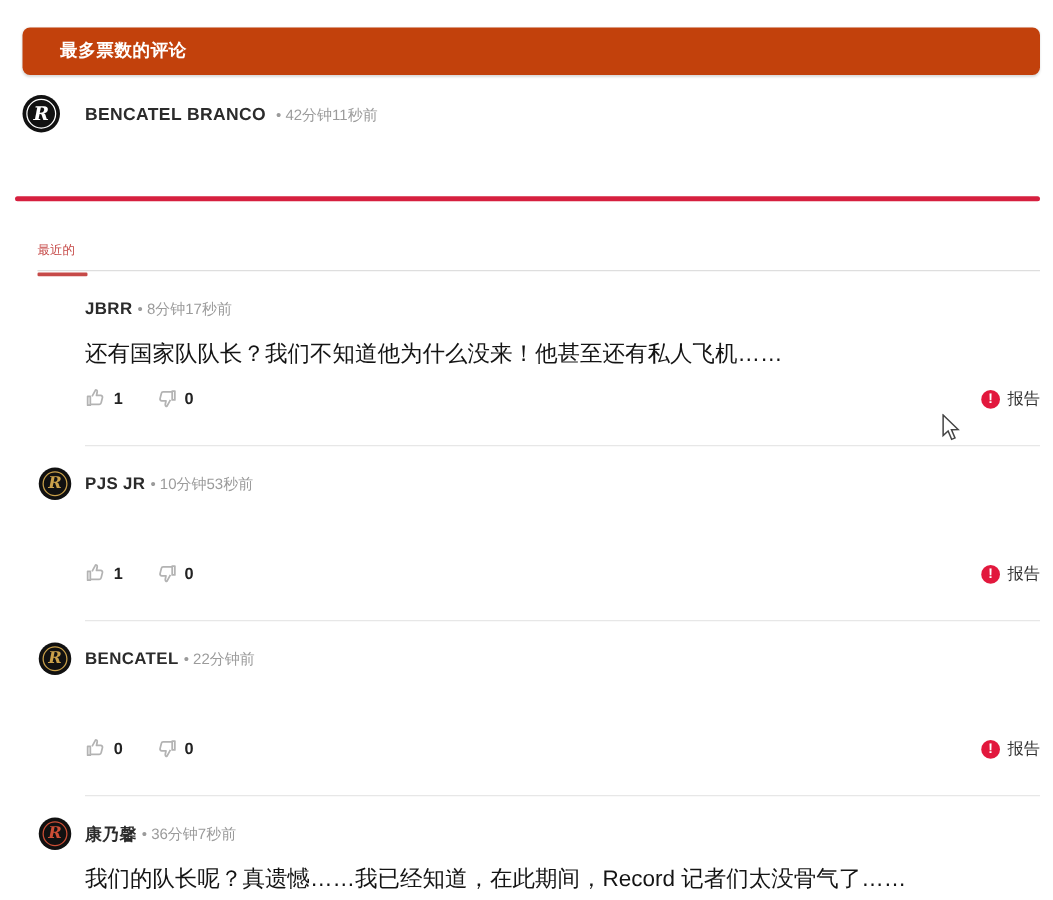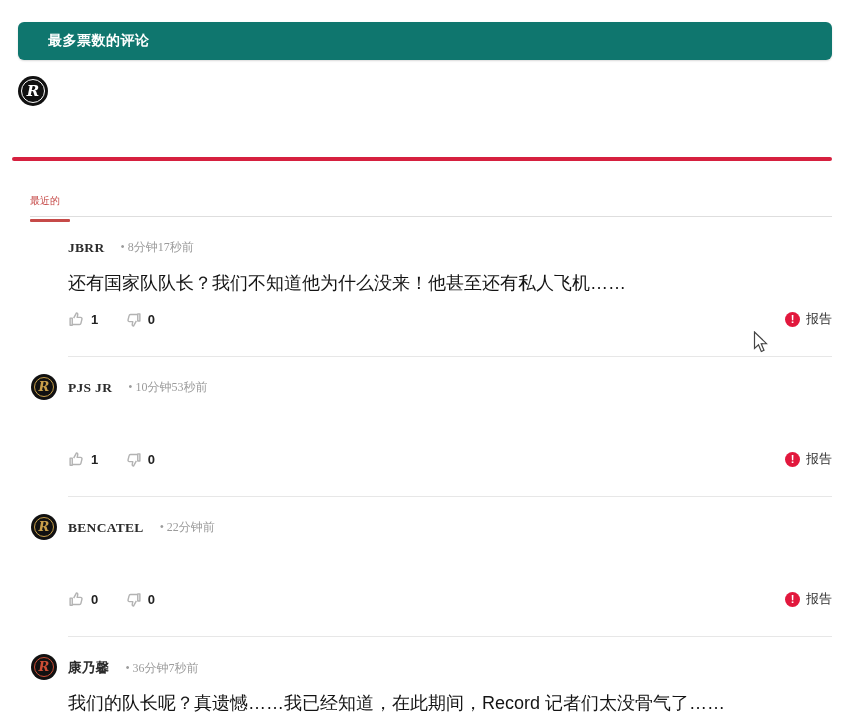--- a/index.html
+++ b/index.html
@@ -2,21 +2,21 @@
 <html><head>
 <meta charset="utf-8">
 <style>
   * { margin:0; padding:0; box-sizing:border-box; }
   html,body { width:842px; height:720px; overflow:hidden; background:#ffffff;
     font-family:"Liberation Sans","DejaVu Sans",sans-serif; }
   .page { position:relative; width:842px; height:720px; background:#fff; }
 
   
   .banner { position:absolute; left:18px; top:22px; width:814px; height:38px;
-    background:#0f766e; border-radius:6px; display:flex; align-items:center;
+    background:#c2410c; border-radius:6px; display:flex; align-items:center;
     padding-left:30px; box-shadow:0 1px 2px rgba(0,0,0,.15); }
   .banner-title { color:#fff; font-size:14px; font-weight:bold; letter-spacing:.5px; }
 
   .avatar { border-radius:50%; background:#111; color:#fff; display:flex;
     align-items:center; justify-content:center;
     font-family:"DejaVu Serif","Liberation Serif",serif; font-style:italic; font-weight:bold; }
   .avatar .ring { display:flex; align-items:center; justify-content:center;
     border-radius:50%; width:80%; height:80%; }
   .av-white .ring { border:1.5px solid #fff; color:#fff; }
   .av-gold  .ring { border:1.5px solid #c9a04a; color:#c9a04a; }
@@ -37,21 +37,21 @@
     border-bottom:1px solid #dedede; }
   .tab { position:relative; display:inline-block; height:100%;
     font-size:10px; color:#c64a48; padding-right:8px; }
   .tab::after { content:""; position:absolute; left:0; bottom:-2px; width:40px;
     height:3px; background:#c64a48; border-radius:1px; }
 
   
   .comment { position:absolute; left:0; width:842px; height:140px; }
   .c0 { top:230px; } .c1 { top:370px; } .c2 { top:510px; } .c3 { top:650px; }
   .c-avatar { position:absolute; left:31px; top:4px; width:26px; height:26px; font-size:13px; }
-  .c-head { position:absolute; left:68px; top:9px; display:flex; align-items:center; gap:16px;font-family:Liberation Serif, serif; }
+  .c-head { position:absolute; left:68px; top:9px; display:flex; align-items:flex-start; gap:4px; }
   .c-text { position:absolute; left:68px; top:43px; width:748px;
     font-size:18px; color:#141414; line-height:21px; }
   .c-actions { position:absolute; left:68px; top:80px; right:10px; height:22px; }
   .vote { display:inline-flex; align-items:center; gap:6px; margin-right:22px;
     cursor:pointer; vertical-align:middle; }
   .vote svg { display:block; }
   .vote-count { font-size:13px; font-weight:bold; color:#222; }
   .report { position:absolute; right:0; top:0; display:inline-flex; align-items:center;
     gap:6px; cursor:pointer; }
   .report-badge { width:15px; height:15px; border-radius:50%; background:#e2183d;
@@ -66,20 +66,24 @@
 <body>
 
 <div class="page">
 
   <div class="banner">
     <span class="banner-title">最多票数的评论</span>
   </div>
 
   <div class="avatar av-white feat-avatar">
     <span class="ring">R</span>
+  </div>
+  <div class="feat-head">
+    <span class="author">BENCATEL BRANCO</span>
+    <span class="time">• 42分钟11秒前</span>
   </div>
   <div class="feat-redline"></div>
 
   <div class="tabbar">
     <span class="tab">最近的</span>
   </div>
 
   <div class="comment c0">
     <div class="c-head">
       <span class="author">JBRR</span>

